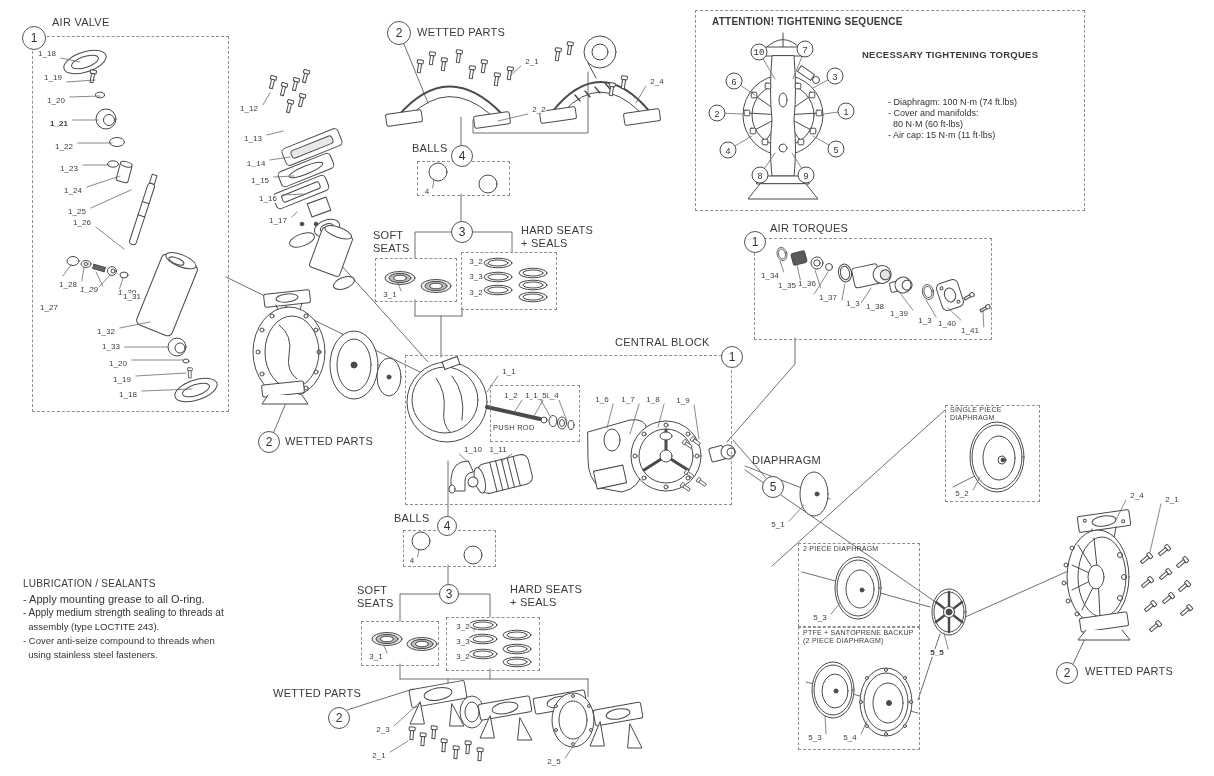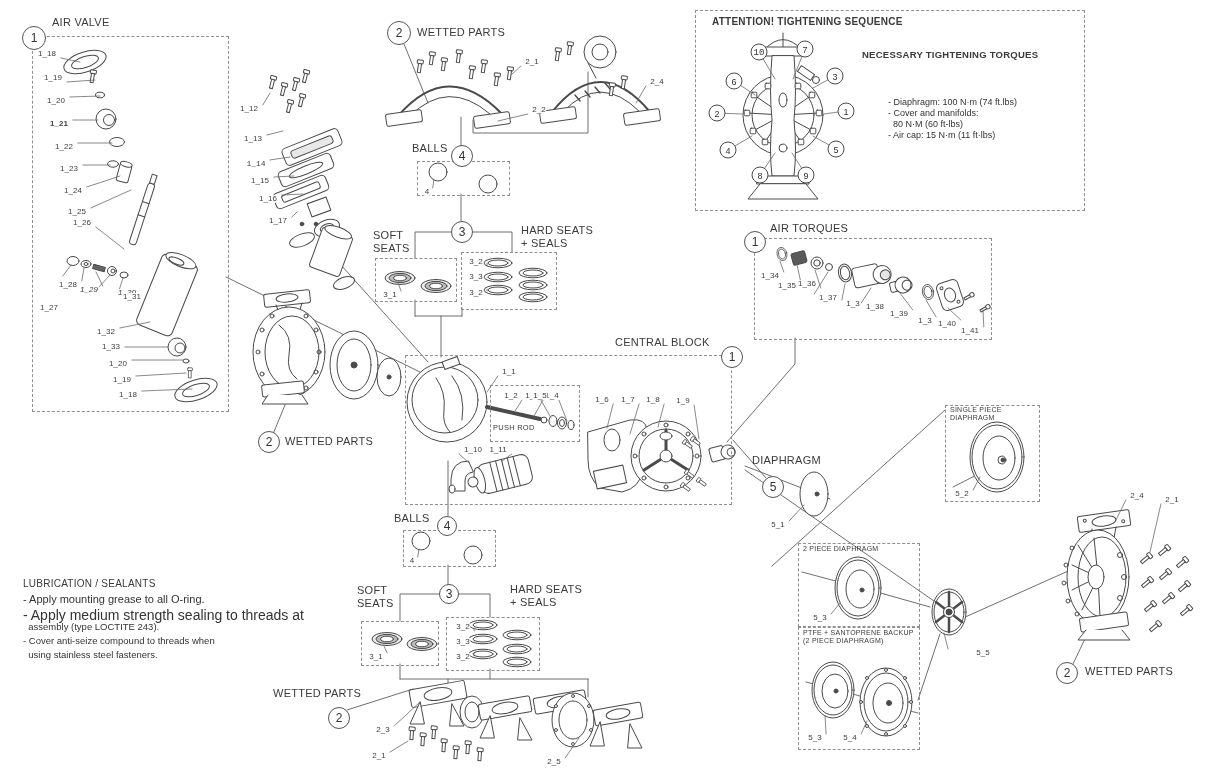--- a/index.html
+++ b/index.html
@@ -609,21 +609,21 @@
 
 <div class="t bold" style="left:712px;top:16px;font-size:10px">ATTENTION! TIGHTENING SEQUENCE</div>
 <div class="t bold" style="left:862px;top:50px;font-size:9.5px">NECESSARY TIGHTENING TORQUES</div>
 <div class="small" style="left:888px;top:97px">- Diaphragm: 100 N·m (74 ft.lbs)</div>
 <div class="small" style="left:888px;top:108px">- Cover and manifolds:</div>
 <div class="small" style="left:888px;top:119px">  80 N·M (60 ft-lbs)</div>
 <div class="small" style="left:888px;top:130px">- Air cap: 15 N·m (11 ft·lbs)</div>
 
 <div class="t" style="left:23px;top:578px;font-size:10px">LUBRICATION / SEALANTS</div>
 <div class="small" style="left:23px;top:593px;font-size:11px">- Apply mounting grease to all O-ring.</div>
-<div class="small" style="left:23px;top:607px;font-size:14px">- Apply medium strength sealing to threads at</div>
+<div class="small" style="left:23px;top:607px;font-size:10px">- Apply medium strength sealing to threads at</div>
 <div class="small" style="left:23px;top:621px;font-size:9.5px">  assembly (type LOCTITE 243).</div>
 <div class="small" style="left:23px;top:635px;font-size:9.5px">- Cover anti-seize compound to threads when</div>
 <div class="small" style="left:23px;top:649px;font-size:9.5px">  using stainless steel fasteners.</div>
 
 <div class="t" style="left: 52px; top: 16px; font-size: 11px;">AIR VALVE</div>
     <div class="t" style="left: 417px; top: 26px; font-size: 11px;">WETTED PARTS</div>
     <div class="t" style="left: 412px; top: 142px; font-size: 11px;">BALLS</div>
     <div class="t" style="left: 373px; top: 229px; font-size: 11px;">SOFT
 SEATS</div>
     <div class="t" style="left: 521px; top: 224px; font-size: 11px;">HARD SEATS
@@ -697,21 +697,21 @@
     <span class="pl" style="left: 628px; top: 400px;">1_7</span>
     <span class="pl" style="left: 653px; top: 400px;">1_8</span>
     <span class="pl" style="left: 683px; top: 401px;">1_9</span>
     <span class="pl" style="left: 473px; top: 450px;">1_10</span>
     <span class="pl" style="left: 498px; top: 450px;">1_11</span>
     <span class="pl" style="left: 778px; top: 525px;">5_1</span>
     <span class="pl" style="left: 962px; top: 494px;">5_2</span>
     <span class="pl" style="left: 820px; top: 618px;">5_3</span>
     <span class="pl" style="left: 815px; top: 738px;">5_3</span>
     <span class="pl" style="left: 850px; top: 738px;">5_4</span>
-    <span class="pl" style="left: 983px; top: 653px;">5_5</span>
+    <span class="pl" style="left: 937px; top: 653px; font-weight: bold;">5_5</span>
     <span class="pl" style="left: 1137px; top: 496px;">2_4</span>
     <span class="pl" style="left: 1172px; top: 500px;">2_1</span>
     <span class="pl" style="left: 383px; top: 730px;">2_3</span>
     <span class="pl" style="left: 379px; top: 756px;">2_1</span>
     <span class="pl" style="left: 554px; top: 762px;">2_5</span>
     <span class="pl" style="left: 412px; top: 561px;">4</span>
     <span class="pl" style="left: 376px; top: 657px;">3_1</span>
     <span class="pl" style="left: 463px; top: 627px;">3_2</span>
     <span class="pl" style="left: 463px; top: 642px;">3_3</span>
     <span class="pl" style="left: 463px; top: 657px;">3_2</span>

